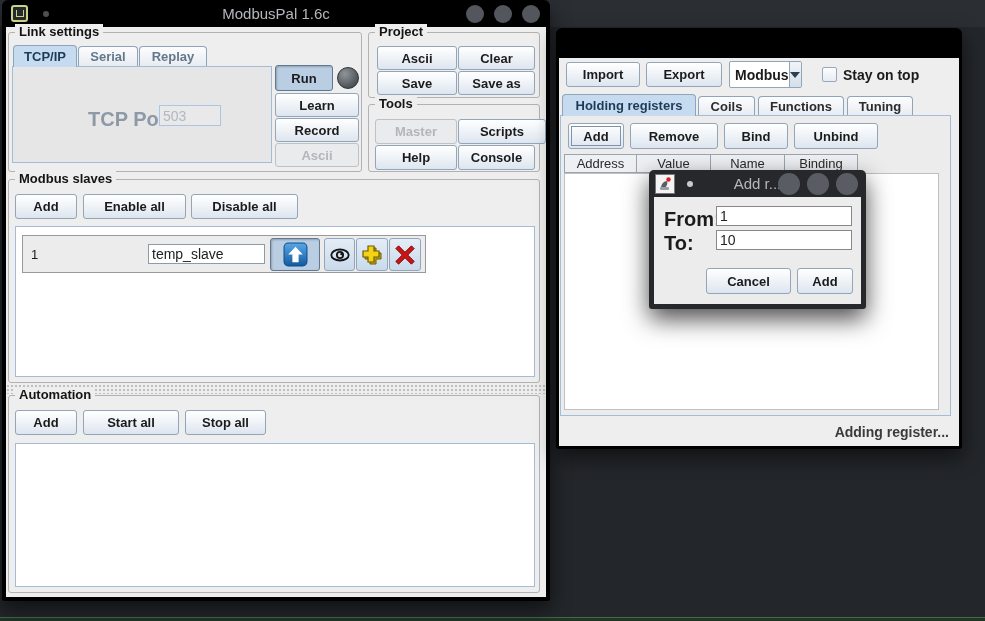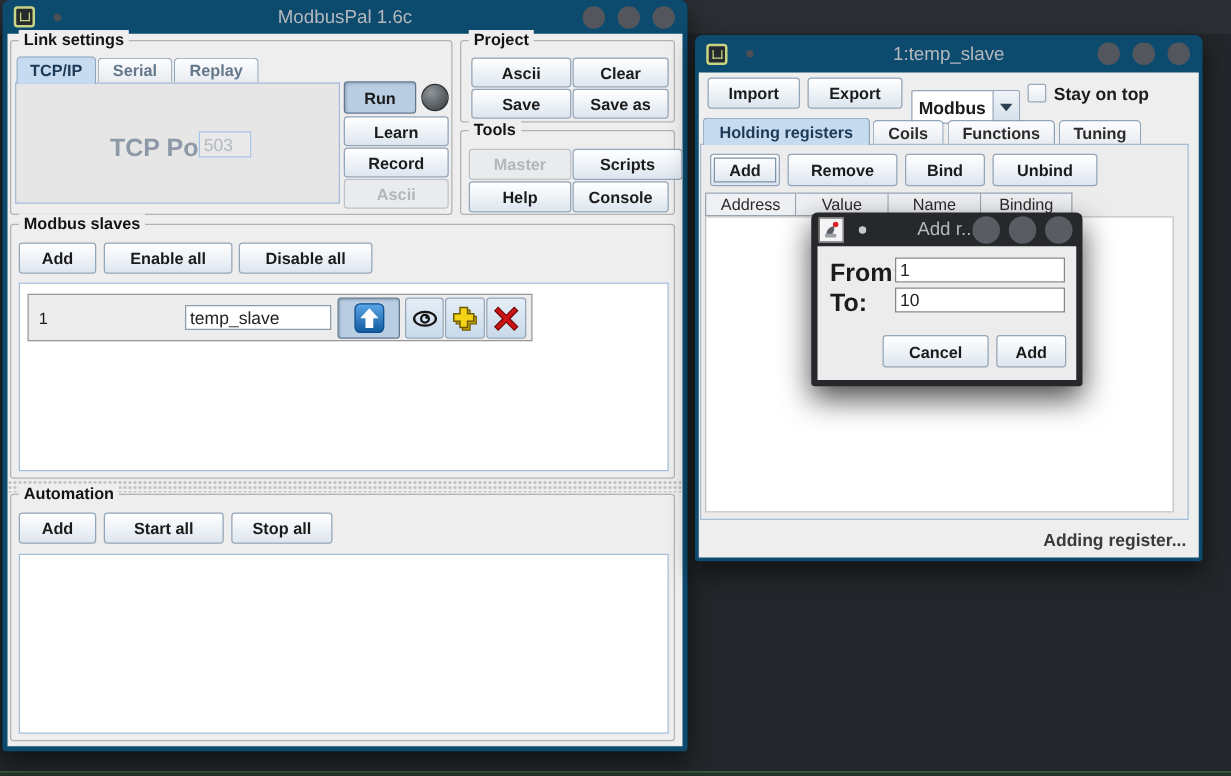--- a/index.html
+++ b/index.html
@@ -5,21 +5,21 @@
   * { margin:0; padding:0; box-sizing:border-box; }
   html,body { width:985px; height:621px; }
   body { font-family:"Liberation Sans","DejaVu Sans",sans-serif; background:#23262a; position:relative; overflow:hidden; }
 
   .desktop { position:absolute; inset:0; }
   .topstrip { position:absolute; left:0; top:0; right:0; height:27px; background:#2b2e33; }
   .konsole-title { position:absolute; left:561px; top:5px; font-size:15px; color:#8d9297; }
   .bottomstrip { position:absolute; left:0; bottom:0; right:0; height:4px; background:#233527; border-top:1px solid #3f6b46; }
 
   
-  .win { position:absolute; background:#0c4a6e; border-radius:6px 6px 3px 3px; box-shadow:0 8px 20px rgba(0,0,0,.55); }
+  .win { position:absolute; background:#000000; border-radius:6px 6px 3px 3px; box-shadow:0 8px 20px rgba(0,0,0,.55); }
   .titlebar { position:absolute; left:0; top:0; right:0; display:flex; align-items:center; color:#b4b8bc; font-size:15px; }
   .tb-icon { width:17px; height:17px; border:2px solid #c6d483; border-radius:3px; background:#26292d; margin-left:9px; position:relative; flex:0 0 auto; }
   .tb-icon::after { content:""; position:absolute; left:3px; top:3px; width:6px; height:6px; border:1px solid #c6d483; border-top:none; }
   .tb-dot { width:6px; height:6px; border-radius:50%; background:#4c5055; margin-left:15px; flex:0 0 auto; }
   .tb-title { position:absolute; left:0; right:0; text-align:center; pointer-events:none; }
   .tb-circles { margin-left:auto; display:flex; gap:10px; margin-right:10px; z-index:2; }
   .tb-circle { width:18px; height:18px; border-radius:50%; background:#53575d; }
   .win-content { position:absolute; background:#eeeeee; }
 
   
@@ -102,21 +102,21 @@
           <span>TCP/IP</span>
         </div>
         <div class="tab muted" style="left:69px; top:13px; width:60px;">
           <span>Serial</span>
         </div>
         <div class="tab muted" style="left:130px; top:13px; width:68px;">
           <span>Replay</span>
         </div>
         <div class="pane" style="left:3px; top:33px; width:260px; height:97px; background:#e6e6e6;">
           <span class="lbl b" style="left:75px; top:41px; color:#8d99a6;">TCP Port:</span>
-          <input class="tf dim" style="left: 146px; top: 38px; width: 42px; height: 21px;" value="503">
+          <input class="tf dim" style="left: 146px; top: 38px; width: 62px; height: 21px;" value="503">
         </div>
         <div class="jbtn pressed" style="left:266px; top:32px; width:58px; height:26px;">
           <span>Run</span>
         </div>
         <span class="led" style="left:328px; top:34px;"></span>
         <div class="jbtn" style="left:266px; top:60px; width:84px; height:24px;">
           <span>Learn</span>
         </div>
         <div class="jbtn" style="left:266px; top:85px; width:84px; height:24px;">
           <span>Record</span>
@@ -227,38 +227,28 @@
         </div>
         <div class="jbtn" style="left:176px; top:14px; width:81px; height:25px;">
           <span>Stop all</span>
         </div>
         <div class="whitebox" style="left:6px; top:47px; width:520px; height:144px;"></div>
       </div>
     </div>
   </div>
 
   <div class="win" style="left:556px; top:28px; width:406px; height:421px;">
-    <div class="titlebar" style="height:30px;">
-      <span class="tb-icon"></span>
-      <span class="tb-dot"></span>
-      <span class="tb-title">1:temp_slave</span>
-      <span class="tb-circles">
-        <span class="tb-circle"></span>
-        <span class="tb-circle"></span>
-        <span class="tb-circle"></span>
-      </span>
-    </div>
     <div class="win-content" style="left:3px; top:30px; width:400px; height:388px;">
       <div class="jbtn" style="left:7px; top:4px; width:74px; height:25px;">
         <span>Import</span>
       </div>
       <div class="jbtn" style="left:87px; top:4px; width:76px; height:25px;">
         <span>Export</span>
       </div>
-      <div class="combo" style="left:170px; top:14px; width:87px; height:27px;">
+      <div class="combo" style="left:170px; top:3px; width:73px; height:27px;">
         <span class="combo-text">Modbus</span>
         <span class="combo-arrow"></span>
       </div>
       <span class="checkbox" style="left:263px; top:9px;"></span>
       <span class="cblabel" style="left:284px; top:9px;">Stay on top</span>
 
       <div class="tab sel" style="left:3px; top:36px; width:134px;">
         <span>Holding registers</span>
       </div>
       <div class="tab" style="left:139px; top:38px; width:57px;">

